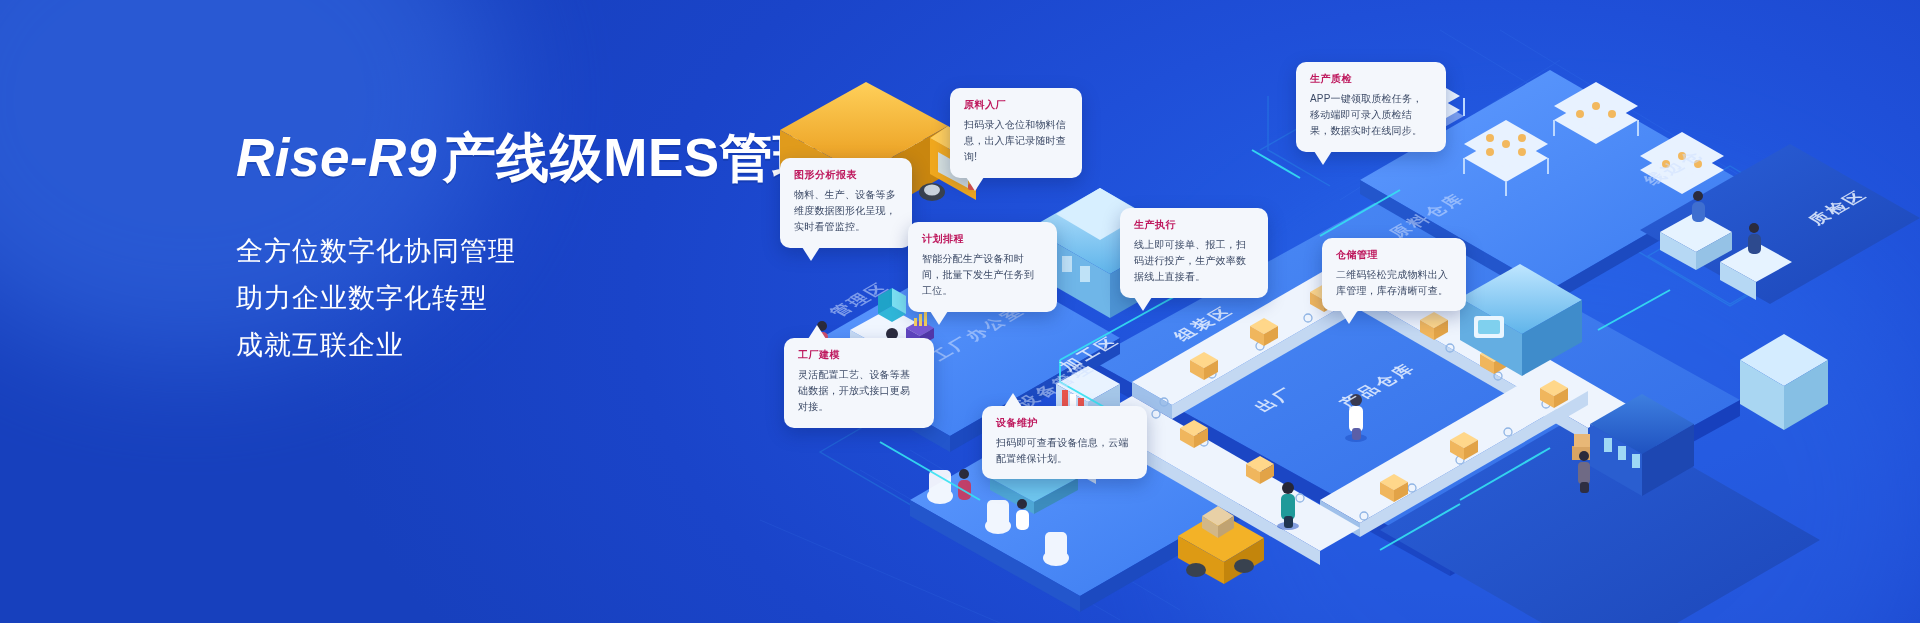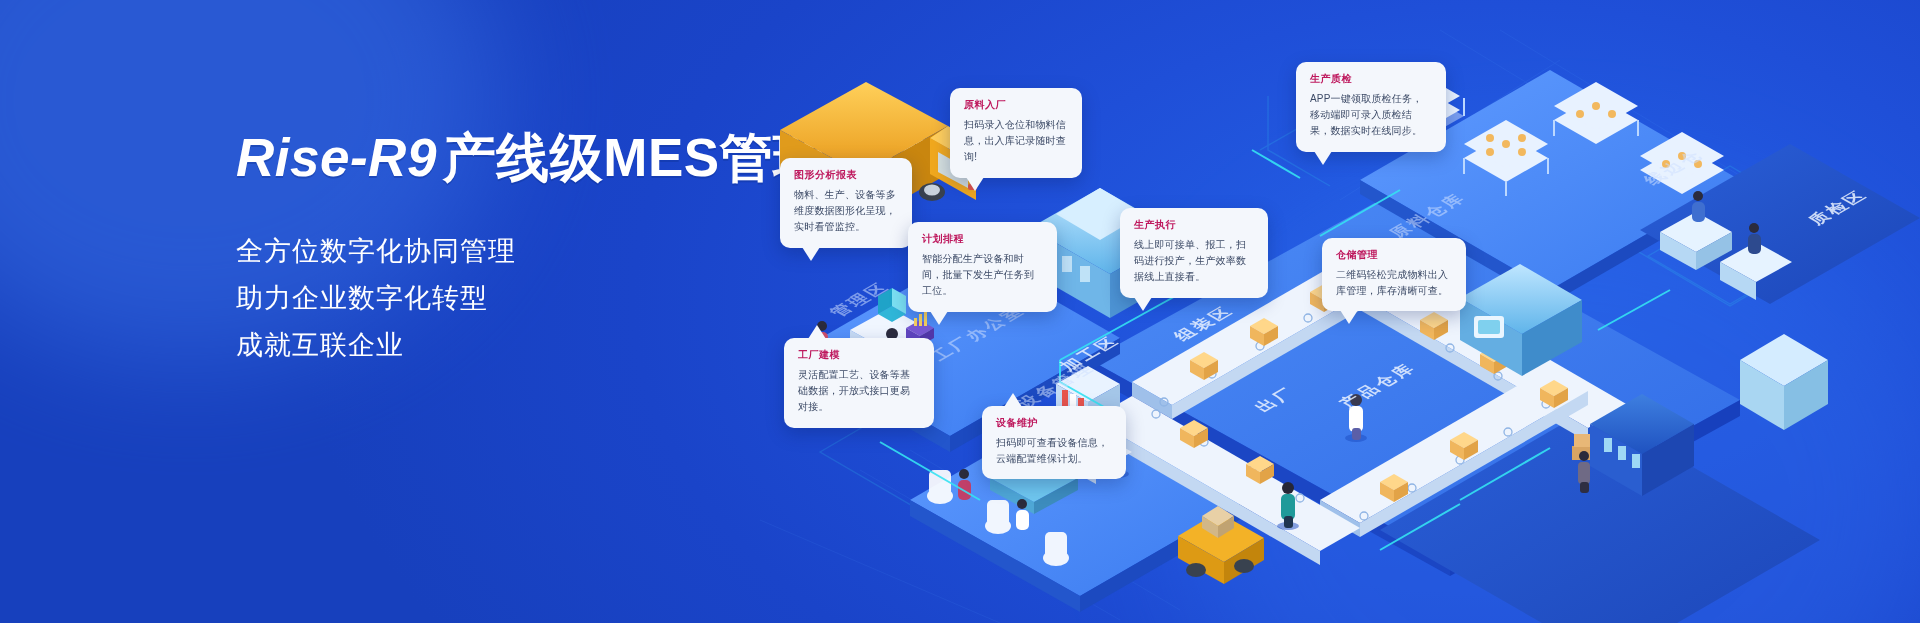--- a/index.html
+++ b/index.html
@@ -563,19 +563,19 @@
     <div class="desc">二维码轻松完成物料出入库管理，库存清晰可查。</div>
     <div class="tail down" style="left:18px;bottom:-13px;"></div>
   </div>
 
   <div class="card" style="left:784px;top:338px;width:150px;">
     <div class="title">工厂建模</div>
     <div class="desc">灵活配置工艺、设备等基础数据，开放式接口更易对接。</div>
     <div class="tail down" style="left:24px;top:-13px;transform:rotate(180deg);"></div>
   </div>
 
-  <div class="card" style="left:982px;top:406px;width:144px;">
+  <div class="card" style="left:982px;top:406px;width:165px;">
     <div class="title">设备维护</div>
     <div class="desc">扫码即可查看设备信息，云端配置维保计划。</div>
     <div class="tail down" style="left:22px;top:-13px;transform:rotate(180deg);"></div>
   </div>
 
 </div>
 
 </body></html>

